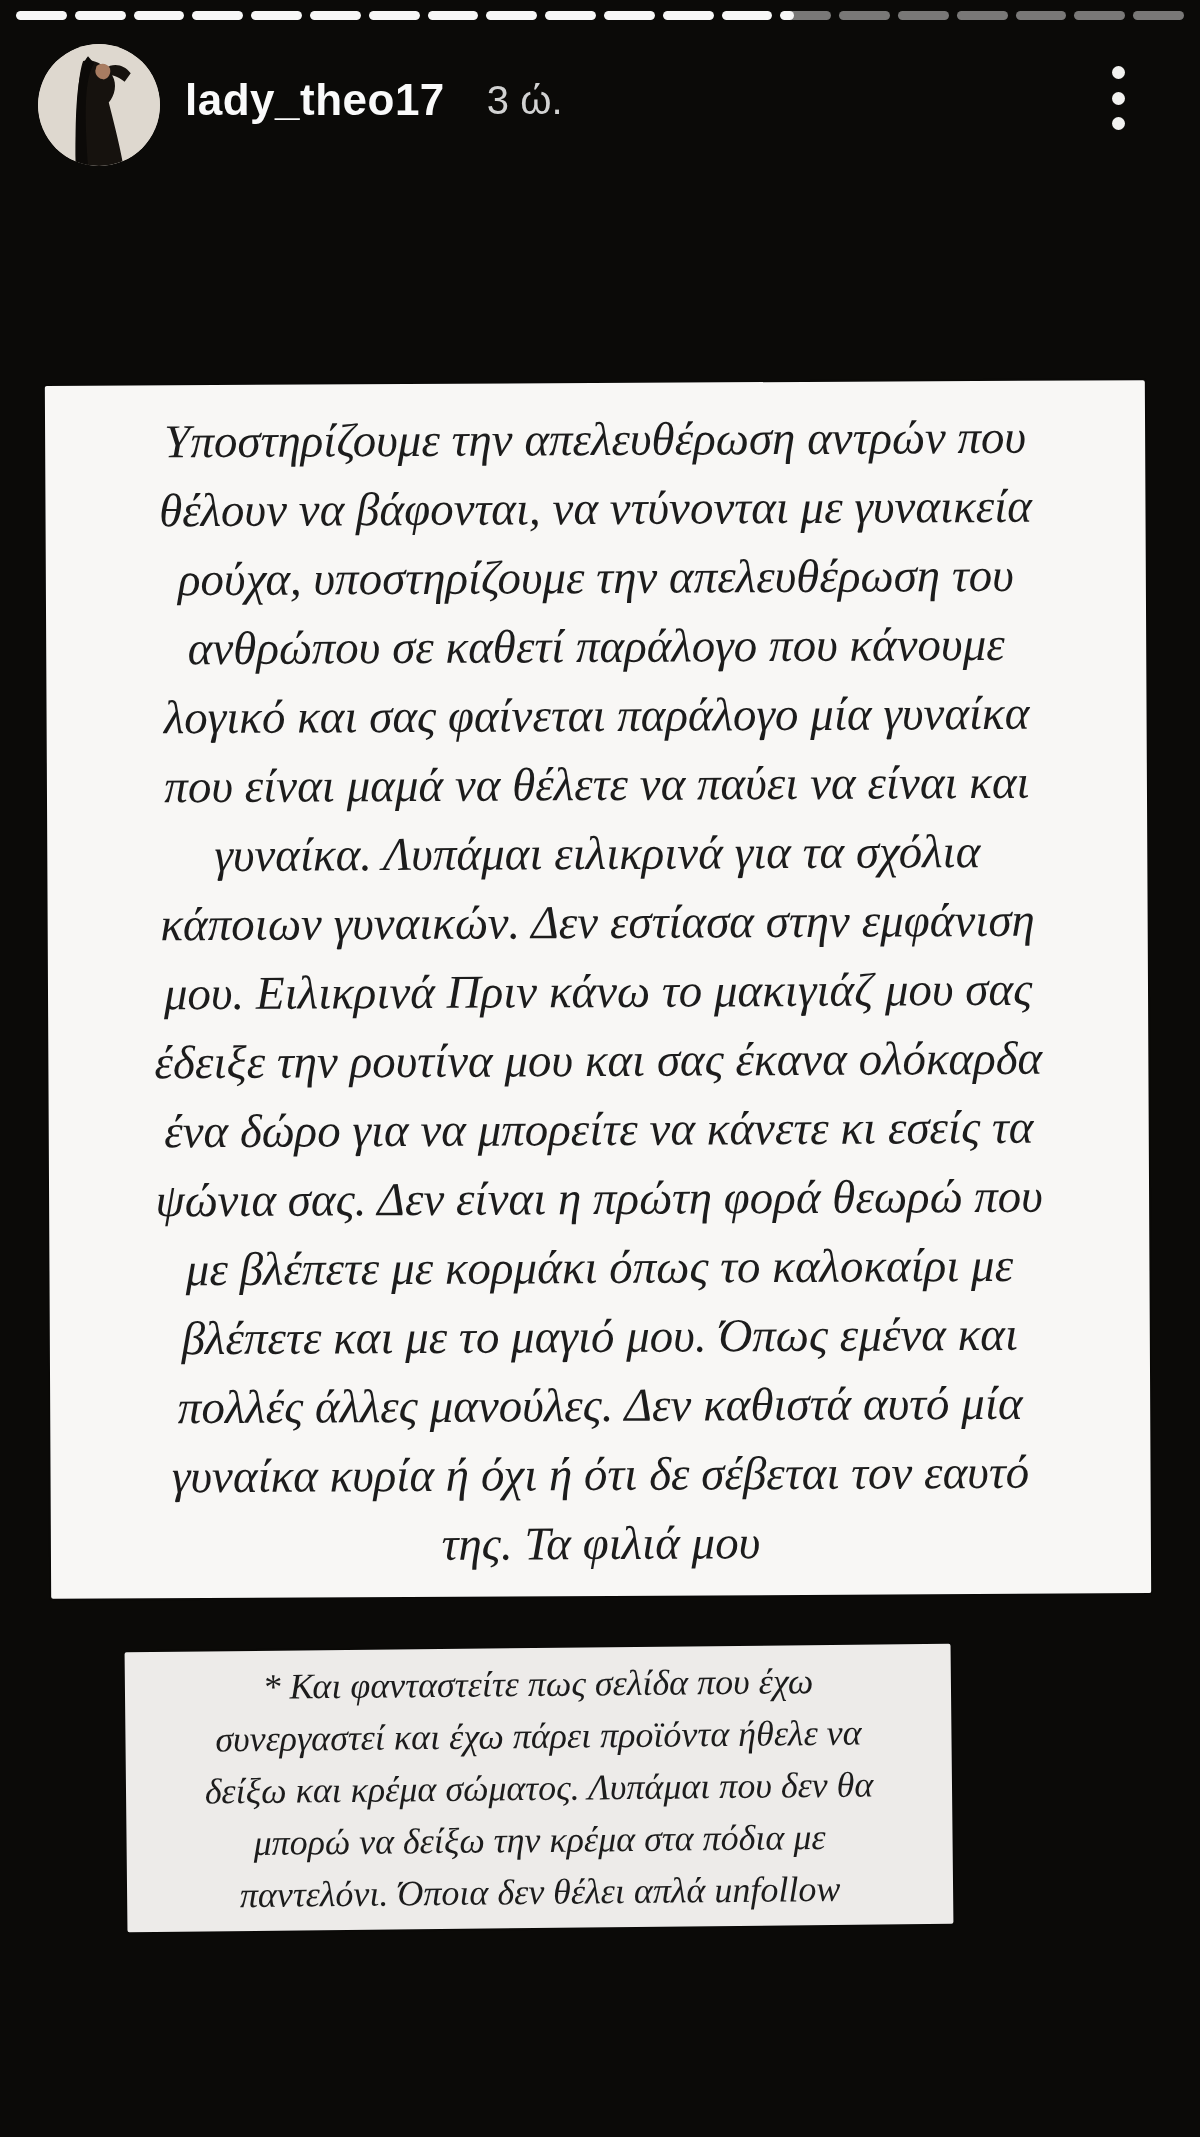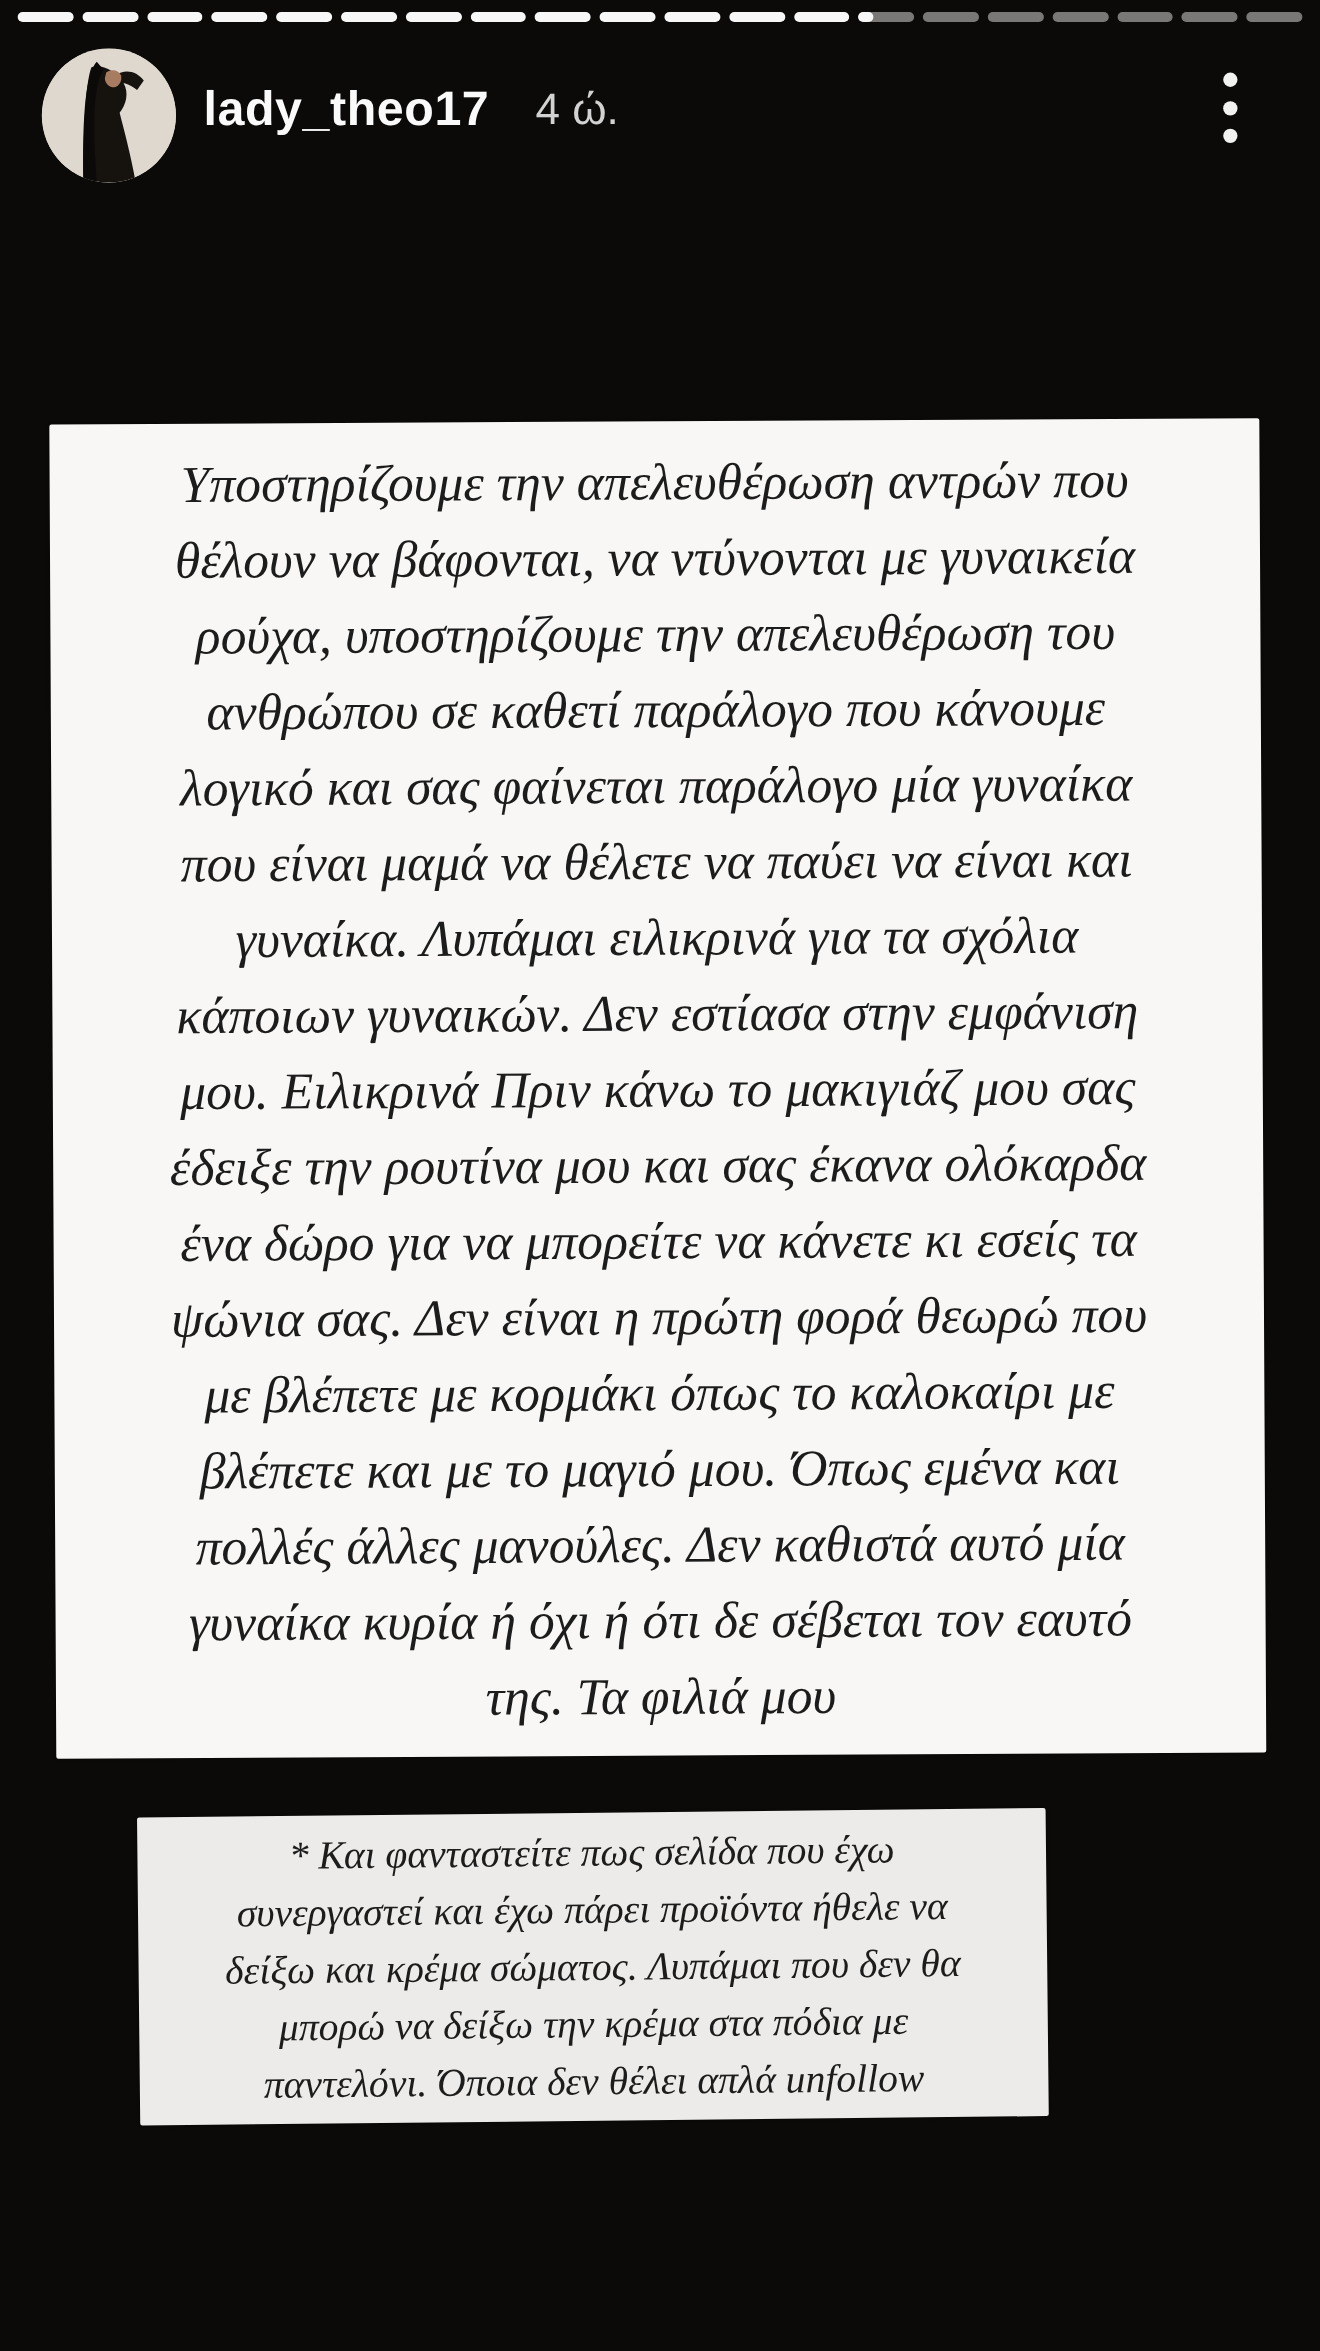--- a/index.html
+++ b/index.html
@@ -140,21 +140,21 @@
         <path d="M37 14 C33 24 31 55 31 100 L70 100 C66 78 61 60 58 48 C63 42 65 33 61 26 C56 17 44 11 37 14 Z" fill="#16120e"></path>
         <path d="M41 10 C33 18 30 48 31 100 L41 100 C38 58 38 28 46 16 Z" fill="#0c0a08"></path>
         <path d="M55 20 C62 15 71 17 76 24 L71 31 C65 26 59 25 55 25 Z" fill="#16120e"></path>
         <path d="M48 18 C52 15 57 16 59 20 C60 24 58 28 54 29 C50 29 47 26 47 22 Z" fill="#a87c61"></path>
       </svg>
     </span>
   </div>
 
   <div class="header-row">
     <span class="username">lady_theo17</span>
-    <span class="timestamp">4 ώ.</span>
+    <span class="timestamp">3 ώ.</span>
   </div>
 
   <button class="menu-btn" aria-label="more options">
     <span class="dot"></span>
     <span class="dot"></span>
     <span class="dot"></span>
   </button>
 
   <div class="card main-card">
       <div class="text-line">Υποστηρίζουμε την απελευθέρωση αντρών που</div>

